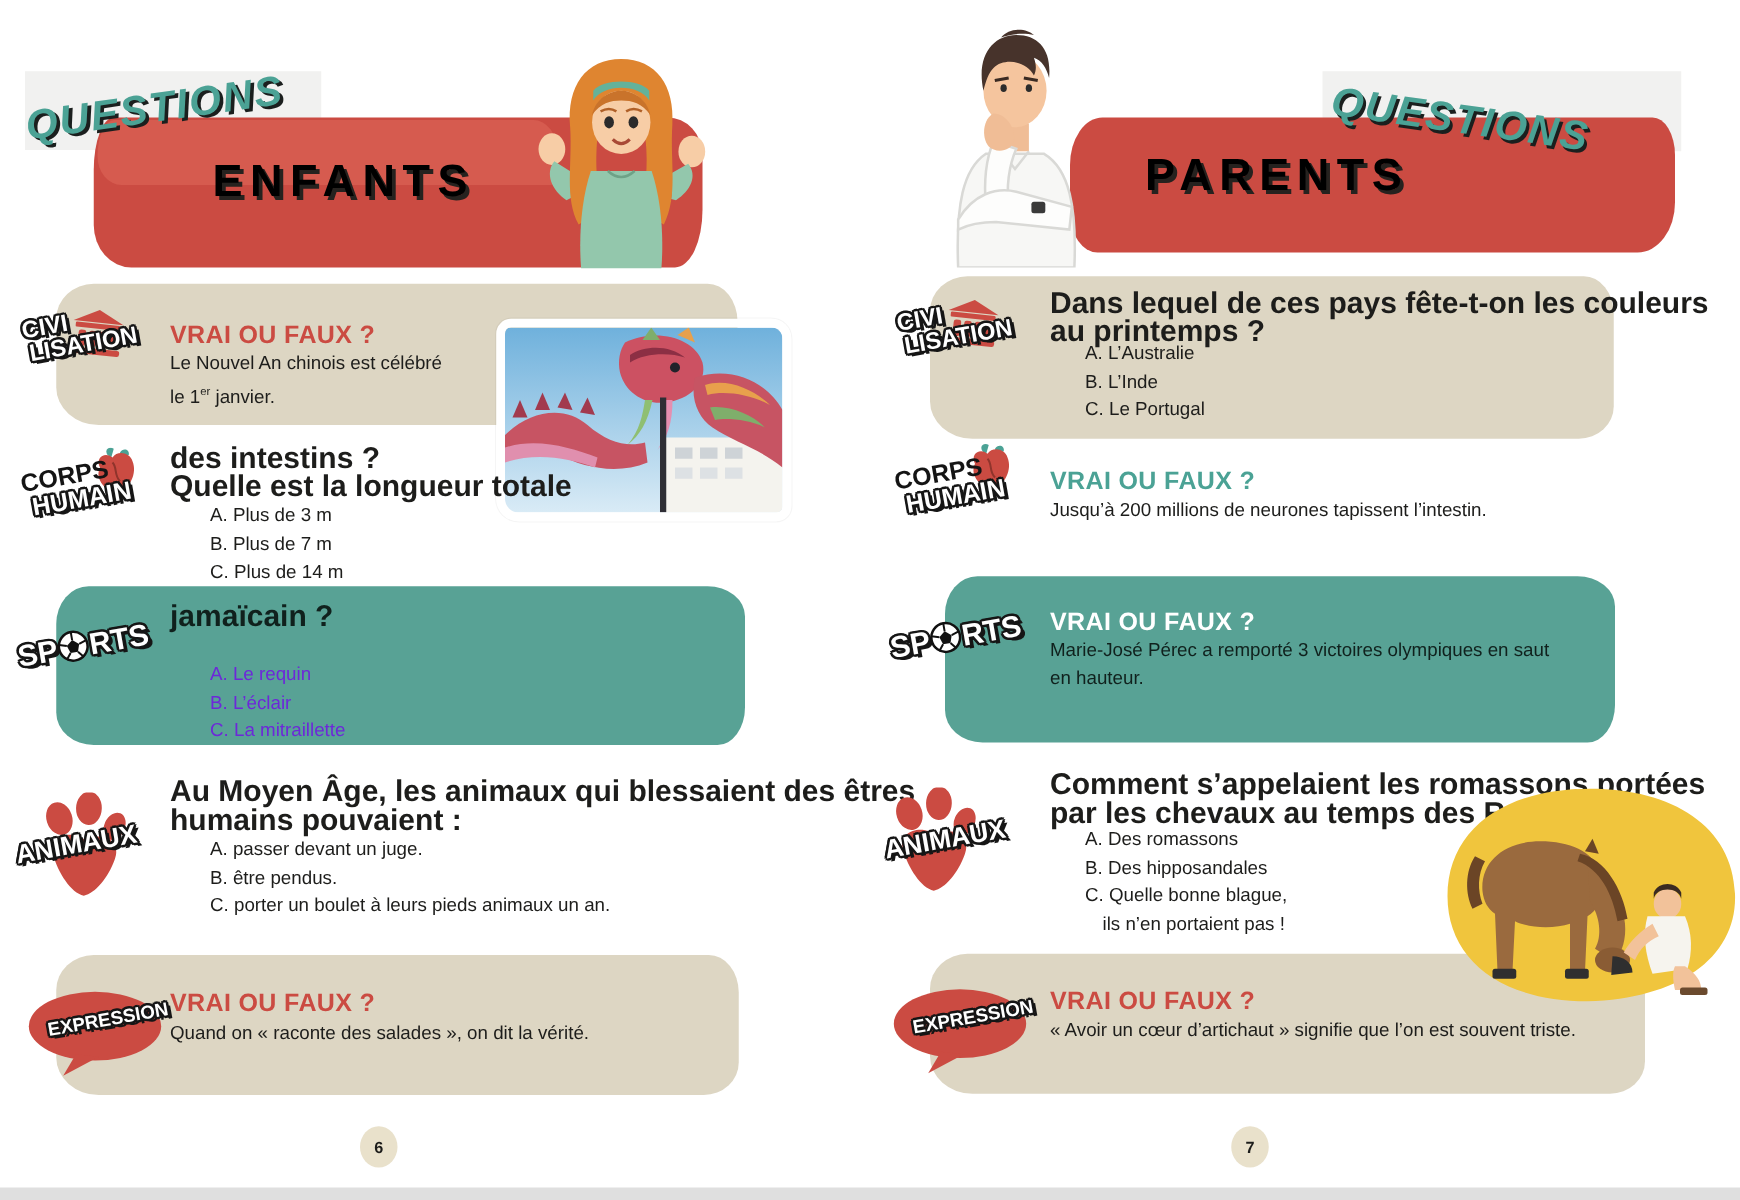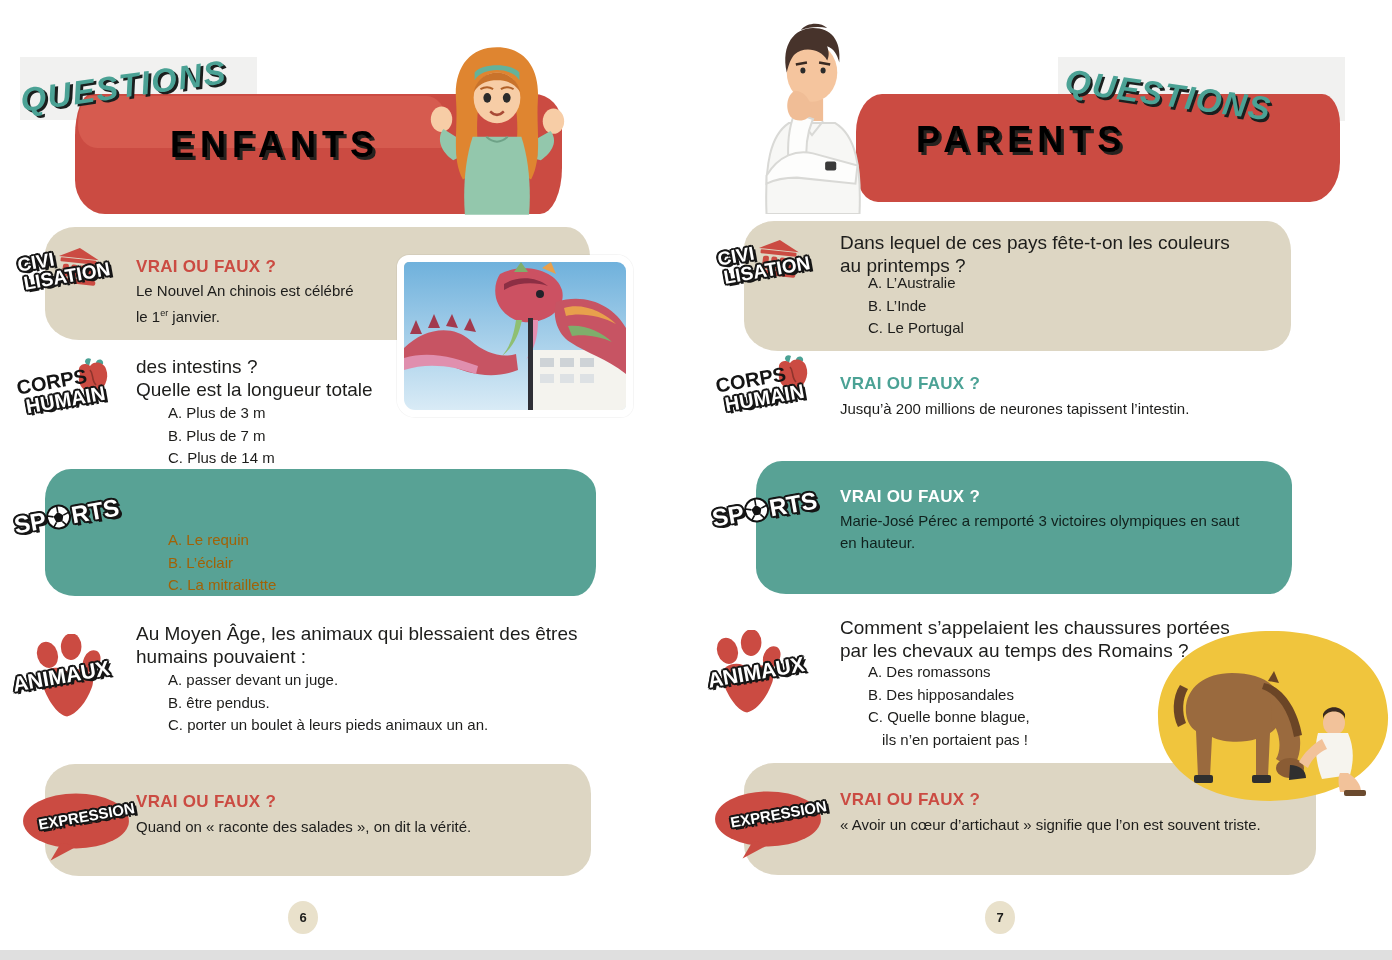--- a/index.html
+++ b/index.html
@@ -23,24 +23,24 @@
   .tealbox { background:#58a295; border-radius:26px 30px 22px 30px / 30px 24px 30px 26px; }
 
   .cat { position:absolute; font-weight:900; white-space:nowrap; transform-origin:left top; line-height:1.02; }
   .ol  { color:#fff;
          text-shadow:-1.5px -1.5px 0 #161616, 1.5px -1.5px 0 #161616,
                      -1.5px 1.5px 0 #161616, 1.5px 1.5px 0 #161616,
                      -2px 0 0 #161616, 2px 0 0 #161616, 0 -2px 0 #161616, 0 2px 0 #161616,
                      3px 3px 0 #161616; }
   .solid { color:#141414; }
 
-  .vf { position:absolute; font-weight:900; font-size:17px; letter-spacing:.3px; white-space:nowrap; }
+  .vf { position:absolute; font-weight:900; font-size:20px; letter-spacing:.3px; white-space:nowrap; }
   .vf-red { color:#cb4b42; } .vf-teal { color:#4ba295; } .vf-white { color:#ffffff; }
 
-  .q    { position:absolute; font-weight:400; font-size:19px; line-height:23px; white-space:nowrap; }
+  .q    { position:absolute; font-weight:700; font-size:24px; line-height:23px; white-space:nowrap; }
   .q.on-teal { color:#10211d; }
   .body-text { position:absolute; font-weight:400; font-size:15px; line-height:22px; white-space:nowrap; }
   .opts { position:absolute; font-weight:400; font-size:15px; line-height:22.5px; }
   .opts div { white-space:nowrap; }
   sup { font-size:9px;margin-top:30px; }
 
   .photo { position:absolute; border:7px solid #ffffff; border-radius:12px 16px 12px 18px;
            overflow:hidden; box-shadow:0 0 0 1px rgba(0,0,0,.04); }
   .illus { position:absolute; }
 
@@ -165,22 +165,23 @@
 
     <div class="qbox tealbox" style="left:45px;top:469px;width:551px;height:127px"></div>
     <div class="cat" style="left:12px;top:512px;font-size:24px;transform:rotate(-10deg)">
       <span class="ol">SP</span><svg style="width:26px;height:26px;vertical-align:-4px" viewBox="0 0 26 26">
           <circle cx="13" cy="13" r="11.5" fill="#fff" stroke="#111" stroke-width="2"></circle>
           <polygon points="13,8 18,12 16,18 10,18 8,12" fill="#111"></polygon>
           <path d="M13 8 L13 2 M18 12 L24 10 M16 18 L20 23 M10 18 L6 23 M8 12 L2 10" stroke="#111" stroke-width="1.6" fill="none"></path>
         </svg><span class="ol">RTS</span>
     </div>
     <div class="q on-teal" style="left:136px;top:482px">
-    </div>
-    <div class="opts" style="left:168px;top:529px;color:#a16207">
+      <div>jamaïcain ?</div>
+    </div>
+    <div class="opts" style="left:168px;top:529px;color:#6d28d9">
       <div>A. Le requin</div>
       <div>B. L’éclair</div>
       <div>C. La mitraillette</div>
     </div>
 
     <svg class="illus" style="left:30px;top:634px;width:72px;height:88px" viewBox="0 0 70 85">
       <ellipse cx="17" cy="20" rx="10" ry="13" fill="#cb4b42" transform="rotate(-18 17 20)"></ellipse>
       <ellipse cx="40" cy="12" rx="10" ry="13" fill="#cb4b42" transform="rotate(2 40 12)"></ellipse>
       <ellipse cx="60" cy="26" rx="8" ry="11" fill="#cb4b42" transform="rotate(24 60 26)"></ellipse>
       <path d="M12 48 C8 32 30 28 38 38 C50 28 66 38 60 52 C55 66 45 78 36 80 C26 78 16 62 12 48Z" fill="#cb4b42"></path>
@@ -289,21 +290,21 @@
     <svg class="illus" style="left:710px;top:630px;width:72px;height:88px" viewBox="0 0 70 85">
       <ellipse cx="17" cy="20" rx="10" ry="13" fill="#cb4b42" transform="rotate(-18 17 20)"></ellipse>
       <ellipse cx="40" cy="12" rx="10" ry="13" fill="#cb4b42" transform="rotate(2 40 12)"></ellipse>
       <ellipse cx="60" cy="26" rx="8" ry="11" fill="#cb4b42" transform="rotate(24 60 26)"></ellipse>
       <path d="M12 48 C8 32 30 28 38 38 C50 28 66 38 60 52 C55 66 45 78 36 80 C26 78 16 62 12 48Z" fill="#cb4b42"></path>
     </svg>
     <div class="cat" style="left:706px;top:670px;font-size:21px;transform:rotate(-10deg)">
       <span class="ol">ANIMAUX</span>
     </div>
     <div class="q" style="left:840px;top:616px">
-      <div>Comment s’appelaient les chaussures portées</div>
+      <div>Comment s’appelaient les romassons portées</div>
       <div>par les chevaux au temps des Romains ?</div>
     </div>
     <div class="opts" style="left:868px;top:661px">
       <div>A. Des romassons</div>
       <div>B. Des hipposandales</div>
       <div>C. Quelle bonne blague,</div>
       <div style="padding-left:14px">ils n’en portaient pas !</div>
     </div>
 
     <div class="qbox beige" style="left:744px;top:763px;width:572px;height:112px"></div>

